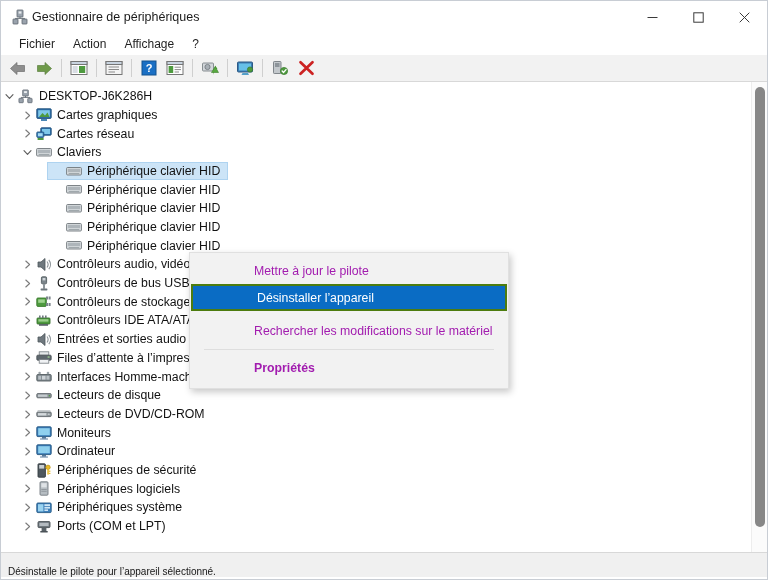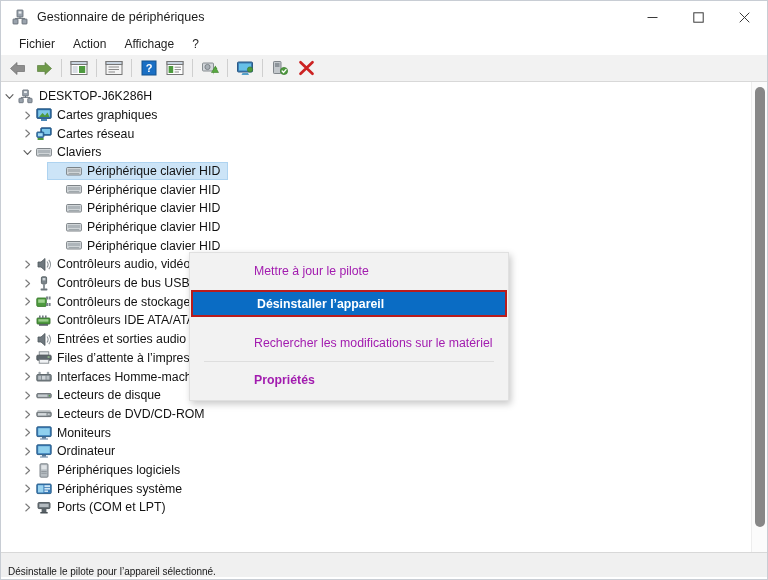--- a/index.html
+++ b/index.html
@@ -27,21 +27,21 @@
     height: 32px;
     background: #ffffff;
     display: flex;
     align-items: center;
     user-select: none;
   }
   #title-left {
     display: flex;
     align-items: center;
     padding-left: 11px;
-    gap: 9px;
+    gap: 4px;
     flex: 1;
     min-width: 0;
   }
   #app-icon {
     width: 16px; height: 16px;
     flex: 0 0 16px;
     position: relative;
   }
   #title-text {
     font-size: 12.5px;
@@ -218,23 +218,22 @@
     background: #0a6cc4;
     color: #ffffff;
     display: flex;
     align-items: center;
     padding-left: 64px;
     font-size: 12.3px;
     white-space: nowrap;
   }
   #ctx-highlight-wrap {
     position: relative;
-    margin: 7px 1px;
-    border: 2px solid #b91c1c;
-    font-weight: bold;
+    margin: 1px 1px;
+    border: 2px solid #4d7c0f;
   }
 
   
   #statusbar {
     height: 24px;
     background: #f0f0f0;
     display: flex;
     align-items: flex-end;
     padding-left: 7px;
     font-size: 10px;
@@ -670,20 +669,38 @@
           </span>
           <span class="tlabel">Ordinateur</span>
         </div>
         <div class="trow lvl1">
           <span class="twist">
             <svg width="9" height="9" viewBox="0 0 9 9">
               <path d="M2.8 1 L6.6 4.5 L2.8 8" stroke="#7a7a7a" stroke-width="1.1" fill="none" stroke-linecap="round" stroke-linejoin="round"></path>
             </svg>
           </span>
           <span class="ticon">
+            <svg width="14" height="15" viewBox="0 0 14 15">
+              <rect x="1" y="0.8" width="7.4" height="13.4" rx="0.8" fill="#4f585e" stroke="#343c41" stroke-width="0.9"></rect>
+              <rect x="2.2" y="2" width="5" height="3.6" fill="#c8ced2"></rect>
+              <circle cx="11" cy="4.3" r="2.2" fill="#e8b92a" stroke="#b8901a" stroke-width="0.7"></circle>
+              <rect x="10.3" y="5.6" width="1.5" height="6" fill="#e8b92a"></rect>
+              <rect x="11.8" y="7.6" width="1.6" height="1.2" fill="#e8b92a"></rect>
+              <rect x="11.8" y="9.8" width="1.6" height="1.2" fill="#e8b92a"></rect>
+            </svg>
+          </span>
+          <span class="tlabel">Périphériques de sécurité</span>
+        </div>
+        <div class="trow lvl1">
+          <span class="twist">
+            <svg width="9" height="9" viewBox="0 0 9 9">
+              <path d="M2.8 1 L6.6 4.5 L2.8 8" stroke="#7a7a7a" stroke-width="1.1" fill="none" stroke-linecap="round" stroke-linejoin="round"></path>
+            </svg>
+          </span>
+          <span class="ticon">
             <svg width="10" height="15" viewBox="0 0 10 15">
               <rect x="1" y="0.8" width="8" height="13.4" rx="1" fill="#b6bdc2" stroke="#757c81" stroke-width="0.9"></rect>
               <rect x="2.3" y="2.2" width="5.4" height="4.2" fill="#dfe3e6"></rect>
               <rect x="2.3" y="8" width="5.4" height="0.9" fill="#8e959a"></rect>
               <rect x="2.3" y="9.8" width="5.4" height="0.9" fill="#8e959a"></rect>
             </svg>
           </span>
           <span class="tlabel">Périphériques logiciels</span>
         </div>
         <div class="trow lvl1">

